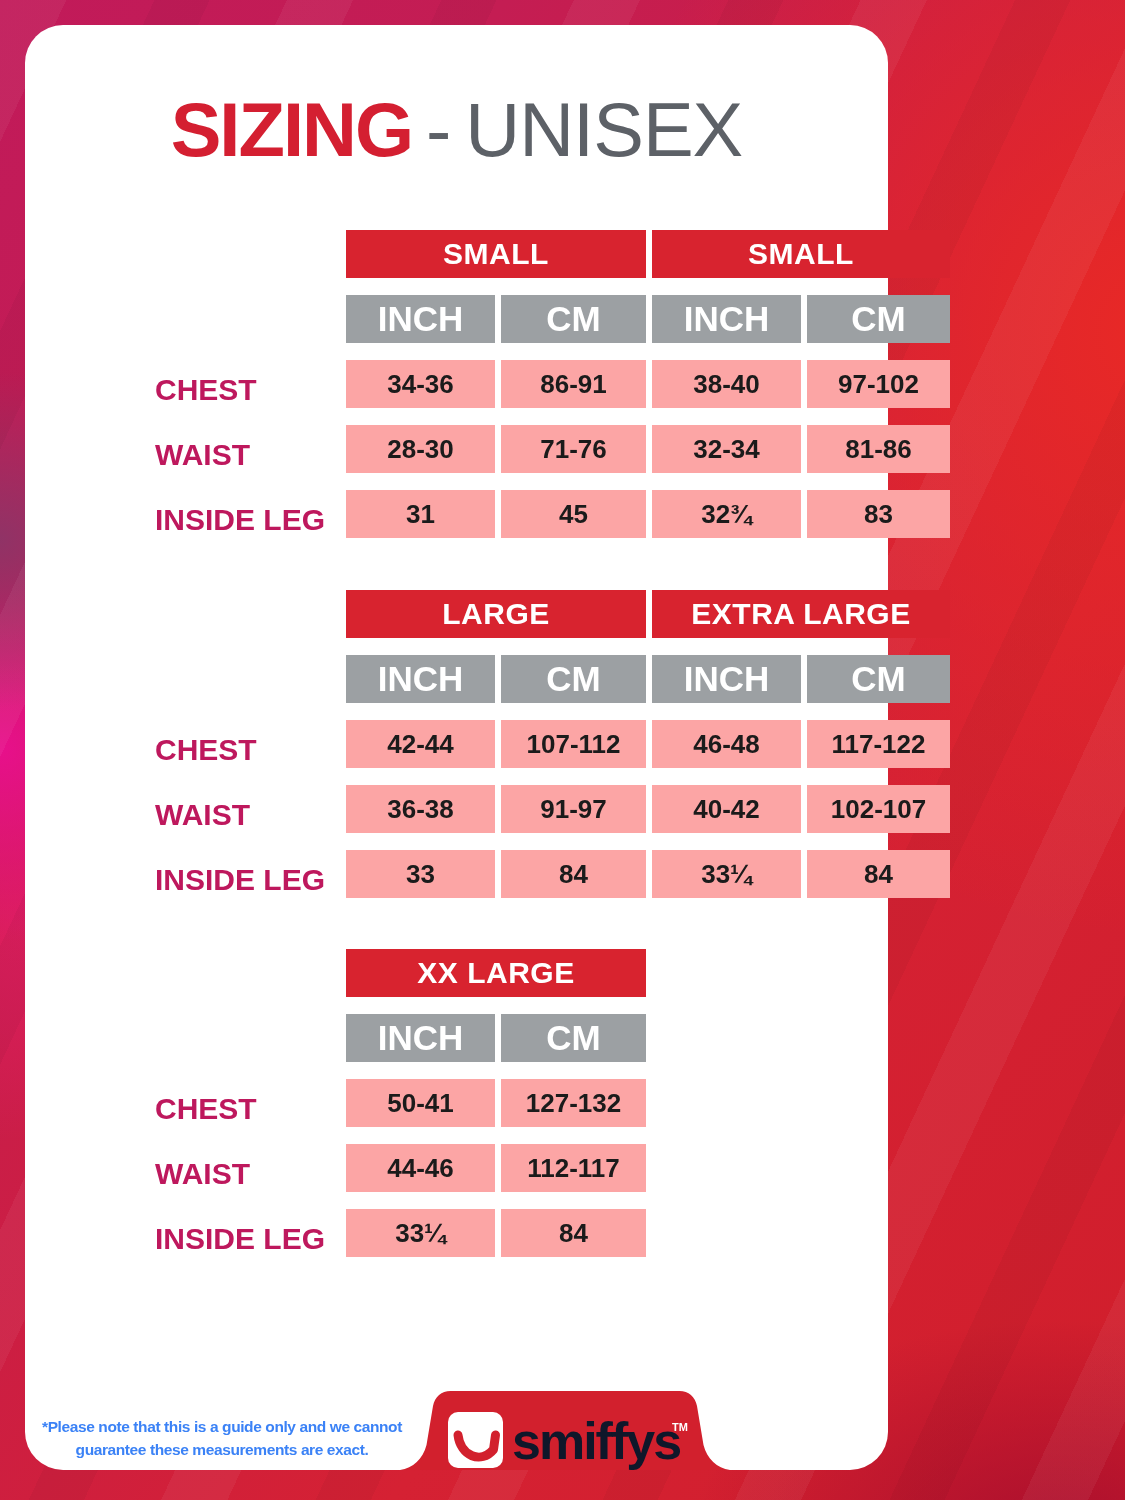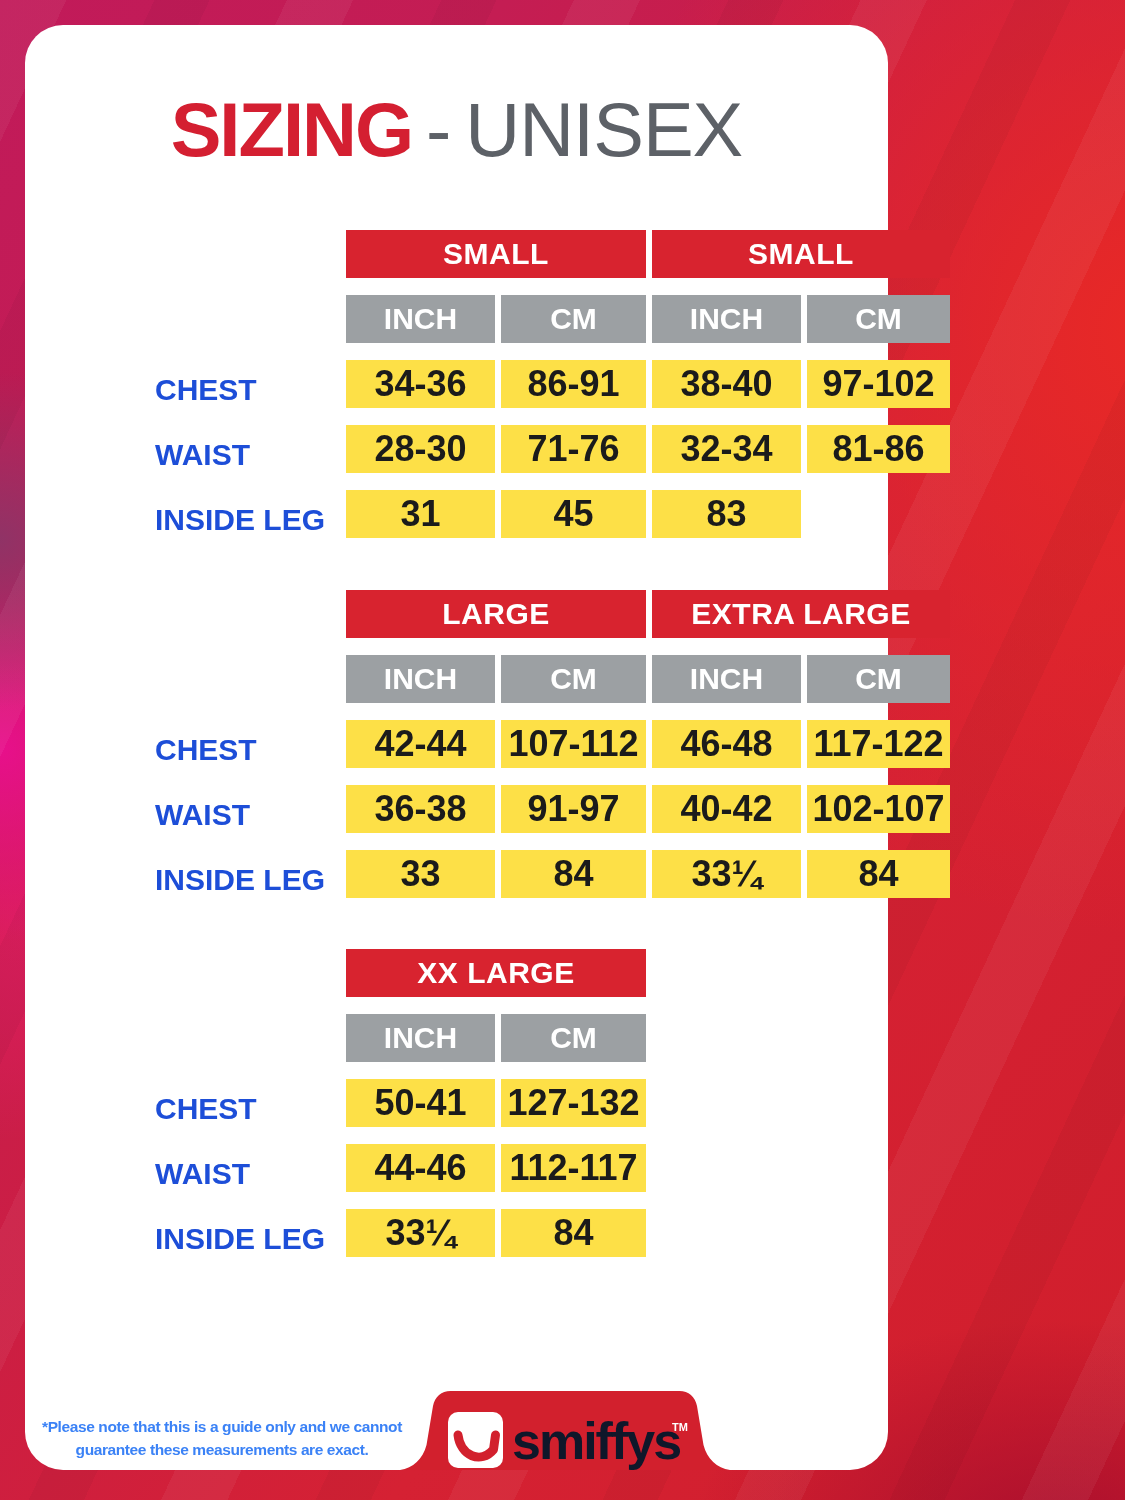--- a/index.html
+++ b/index.html
@@ -43,29 +43,29 @@
   .size-table.two{ grid-template-columns:185px 149px 145px 149px 143px; }
   .size-table.one{ grid-template-columns:185px 149px 145px; }
   .t1{ top:205px; } .t2{ top:565px; } .t3{ top:924px; }
 
   .hdr-red{
     grid-column:span 2; background:#d8232f; color:#ffffff;
     font-weight:bold; font-size:30px; letter-spacing:.5px;
     display:flex; align-items:center; justify-content:center;
   }
   .hdr-gray{
-    background:#9ca0a3; color:#ffffff; font-weight:bold; font-size:30px;
+    background:#9ca0a3; color:#ffffff; font-weight:bold; font-size:35px;
     display:flex; align-items:center; justify-content:center;
   }
   .cell{
-    background:#fde047; color:#1b1b1b; font-weight:bold; font-size:36px;
+    background:#fca5a5; color:#1b1b1b; font-weight:bold; font-size:26px;
     display:flex; align-items:center; justify-content:center;
   }
   .lbl{
-    color:#1d4ed8; font-weight:bold; font-size:30px;
+    color:#be185d; font-weight:bold; font-size:30px;
     display:flex; align-items:center; justify-content:flex-start; white-space:nowrap;margin-top:12px;
   }
 
   .footnote{
     position:absolute; left:12px; top:1390px; width:370px;
     text-align:center; color:#3b82f6; font-weight:bold;
     font-size:15.5px; line-height:23px; letter-spacing:-0.4px;
   }
 
   .logo-tab{ position:absolute; left:375px; top:1366px; width:330px; height:79px; }
@@ -113,20 +113,21 @@
 
       <div class="lbl">WAIST</div>
       <div class="cell">28-30</div>
       <div class="cell">71-76</div>
       <div class="cell">32-34</div>
       <div class="cell">81-86</div>
 
       <div class="lbl">INSIDE LEG</div>
       <div class="cell">31</div>
       <div class="cell">45</div>
+      <div class="cell">32¾</div>
       <div class="cell">83</div>
     </div>
 
     <div class="size-table two t2">
       <div class="lbl"></div>
       <div class="hdr-red">LARGE</div>
       <div class="hdr-red">EXTRA LARGE</div>
 
       <div class="lbl"></div>
       <div class="hdr-gray">INCH</div>

